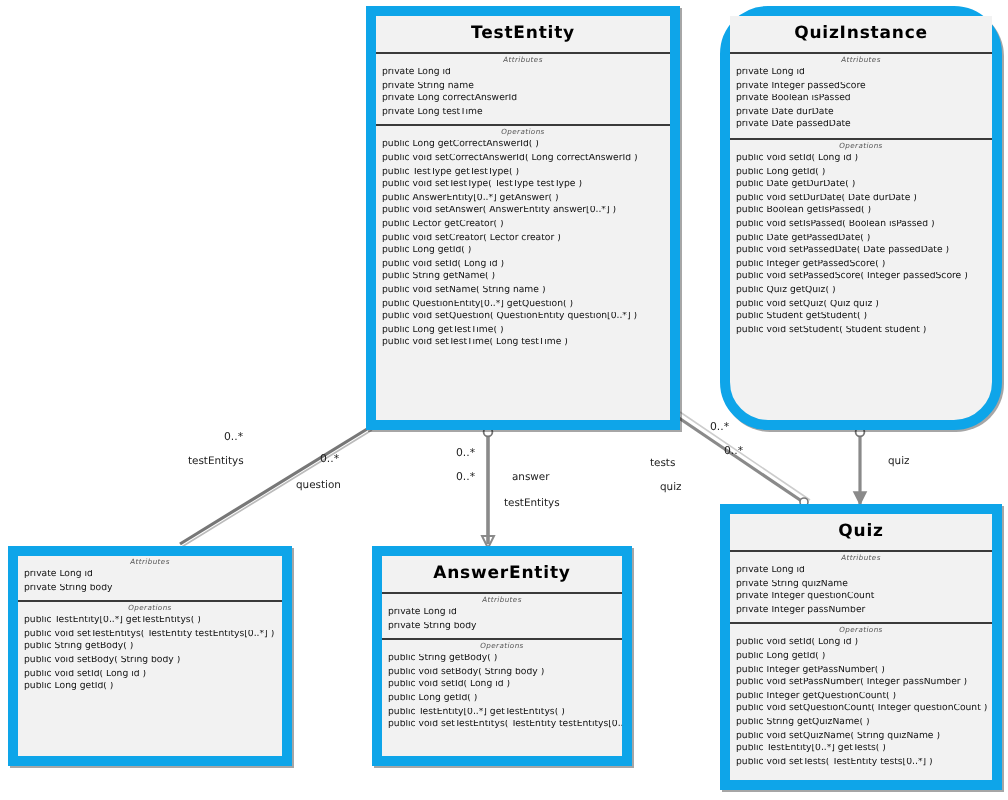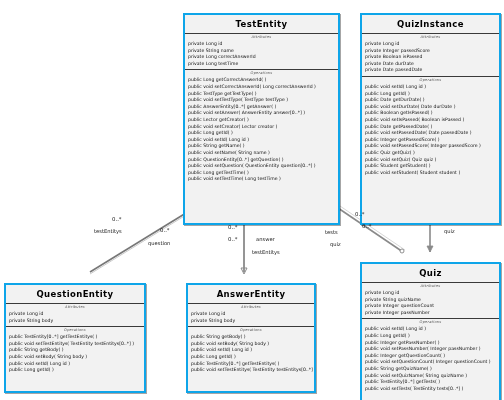--- a/index.html
+++ b/index.html
@@ -6,25 +6,24 @@
   body{
     width:504px;height:400px;position:relative;overflow:hidden;
     font-family:"DejaVu Sans","Liberation Sans",sans-serif;
   }
   #canvas{position:absolute;left:0;top:0;width:504px;height:400px;}
   svg.edges{position:absolute;left:0;top:0;width:504px;height:400px;pointer-events:none;}
 
   .uml-class{
     position:absolute;
     background:#f2f2f2;
-    border:2px solid #0ea5e9;
+    border:5px solid #0ea5e9;
     box-sizing:border-box;
     box-shadow:1px 1px 0 rgba(0,0,0,0.35);
     z-index:5;
-    margin-top:10px;
   }
   .uml-name{
     text-align:center;
     font-size:8.5px;
     font-weight:bold;
     letter-spacing:0.4px;
     padding:4px 2px 4px 2px;
     border-bottom:1px solid #3a3a3a;
     color:#000;
     background:#f2f2f2;
@@ -105,21 +104,21 @@
         <div class="member">public Long  getId(  )</div>
         <div class="member">public void  setId( Long id )</div>
         <div class="member">public String  getName(  )</div>
         <div class="member">public void  setName( String name )</div>
         <div class="member">public QuestionEntity[0..*]  getQuestion(  )</div>
         <div class="member">public void  setQuestion( QuestionEntity question[0..*] )</div>
         <div class="member">public Long  getTestTime(  )</div>
         <div class="member">public void  setTestTime( Long testTime )</div>
       </div>
     </div>
-    <div class="uml-class" style="left: 360px; top: 3px; width: 141px; height: 212px;">
+    <div class="uml-class" style="left: 360px; top: 3px; width: 141px; height: 212px; border-radius: 24px;">
       <div class="uml-name">QuizInstance</div>
       <div class="compartment">
         <div class="compartment-title">Attributes</div>
         <div class="member">private Long id</div>
         <div class="member">private Integer passedScore</div>
         <div class="member">private Boolean isPassed</div>
         <div class="member">private Date durDate</div>
         <div class="member">private Date passedDate</div>
       </div>
       <div class="compartment">
@@ -134,21 +133,20 @@
         <div class="member">public void  setPassedDate( Date passedDate )</div>
         <div class="member">public Integer  getPassedScore(  )</div>
         <div class="member">public void  setPassedScore( Integer passedScore )</div>
         <div class="member">public Quiz  getQuiz(  )</div>
         <div class="member">public void  setQuiz( Quiz quiz )</div>
         <div class="member">public Student  getStudent(  )</div>
         <div class="member">public void  setStudent( Student student )</div>
       </div>
     </div>
     <div class="uml-class" style="left: 4px; top: 273px; width: 142px; height: 110px;">
-      <div class="uml-name">QuestionEntity</div>
       <div class="compartment">
         <div class="compartment-title">Attributes</div>
         <div class="member">private Long id</div>
         <div class="member">private String body</div>
       </div>
       <div class="compartment">
         <div class="compartment-title">Operations</div>
         <div class="member">public TestEntity[0..*]  getTestEntitys(  )</div>
         <div class="member">public void  setTestEntitys( TestEntity testEntitys[0..*] )</div>
         <div class="member">public String  getBody(  )</div>

